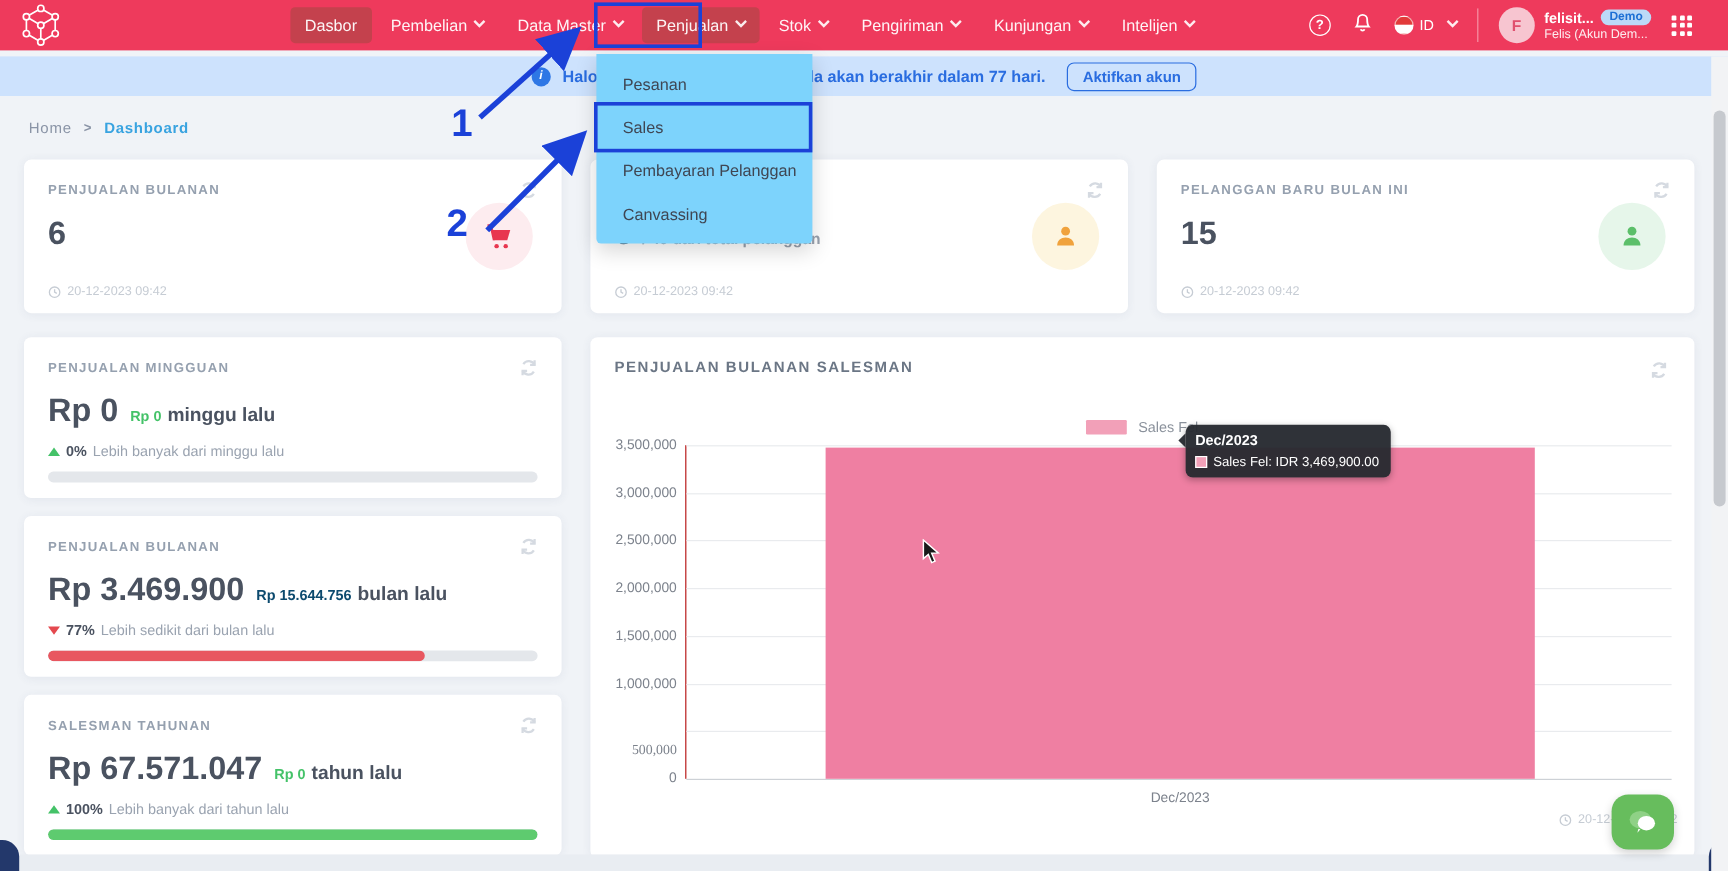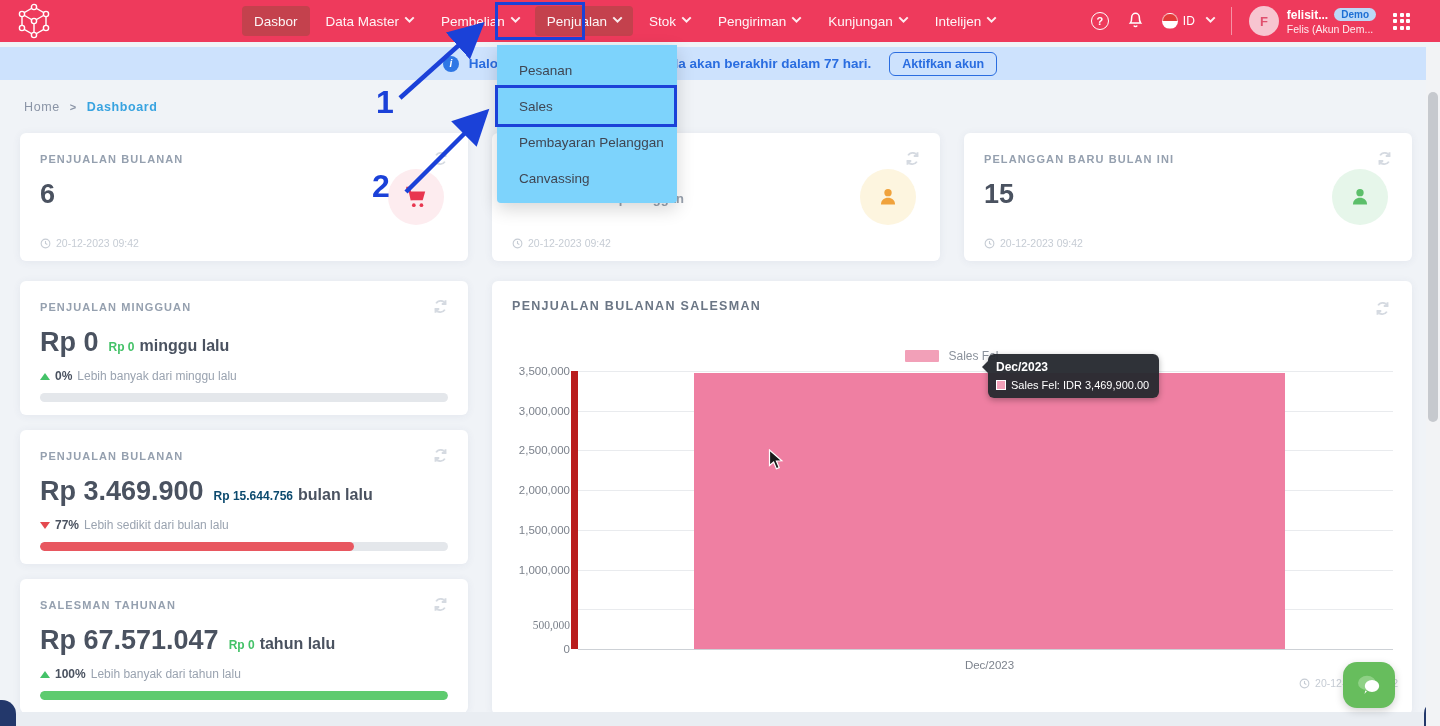--- a/index.html
+++ b/index.html
@@ -57,21 +57,21 @@
   .fill { height:9px; border-radius:5px; width:0; }
   .fill.red { background:#e85760; }
   .fill.green { background:#5ecb6f; }
 
   
   .chart-card { left:492px; top:281px; width:920px; height:434px; }
   .chart-title { position:absolute; top:18px; left:20px; font-size:12.5px; font-weight:bold; letter-spacing:1.3px; color:#6b7685; }
   .legend { position:absolute; top:68px; left:0; width:100%; display:flex; align-items:center; justify-content:center; gap:9px; }
   .legend-swatch { width:34px; height:12px; background:#f2a0b8; border-radius:1px; }
   .legend-label { font-size:12px; color:#8b929c; }
-  .plot { position:absolute; left:79px; top:90px; width:822px; height:278px; border-left:7px solid #b91c1c; }
+  .plot { position:absolute; left:79px; top:90px; width:822px; height:278px; border-left:1px solid #b91c1c; }
   .gridline { position:absolute; left:0; width:100%; height:1px; background:#e9ebee; }
   .gridline.zero { background:#cdd1d6; }
   .ytick { position:absolute; left:-90px; width:82px; text-align:right; font-size:11.5px; color:#7c828c; transform:translateY(-50%); }
   .chart-bar { position:absolute; left:116px; width:591px; bottom:0; background:#ef7fa2; }
   .xlabel { position:absolute; left:116px; width:591px; top:288px; text-align:center; font-size:11.5px; color:#7c828c; }
   .chart-ts { position:absolute; top:396px; right:14px; display:flex; align-items:center; gap:5px; color:#c6ccd4; font-size:10.5px; }
 
   
   .tooltip { position:absolute; left:988px; top:354px; background:rgba(38,42,48,.96); border-radius:6px; padding:6px 10px 7px 8px; z-index:40; box-shadow:0 2px 6px rgba(0,0,0,.3); }
   .tooltip:before { content:""; position:absolute; left:-6px; top:7px; border-top:6px solid transparent; border-bottom:6px solid transparent; border-right:6px solid rgba(38,42,48,.96); }
@@ -118,25 +118,25 @@
           <circle cx="6" cy="11" r="2.6"></circle>
         <circle cx="18" cy="18" r="2.6"></circle>
       </g>
     </svg>
   </div>
   <div class="nav">
     <div class="nav-item chip">
         <span>Dasbor</span>
       </div>
     <div class="nav-item">
+        <span>Pembelian</span>
+        <i class="chev"></i>
+      </div>
+    <div class="nav-item">
         <span>Data Master</span>
-        <i class="chev"></i>
-      </div>
-    <div class="nav-item">
-        <span>Pembelian</span>
         <i class="chev"></i>
       </div>
     <div class="nav-item chip">
         <span>Penjualan</span>
         <i class="chev"></i>
       </div>
     <div class="nav-item">
         <span>Stok</span>
         <i class="chev"></i>
       </div>

